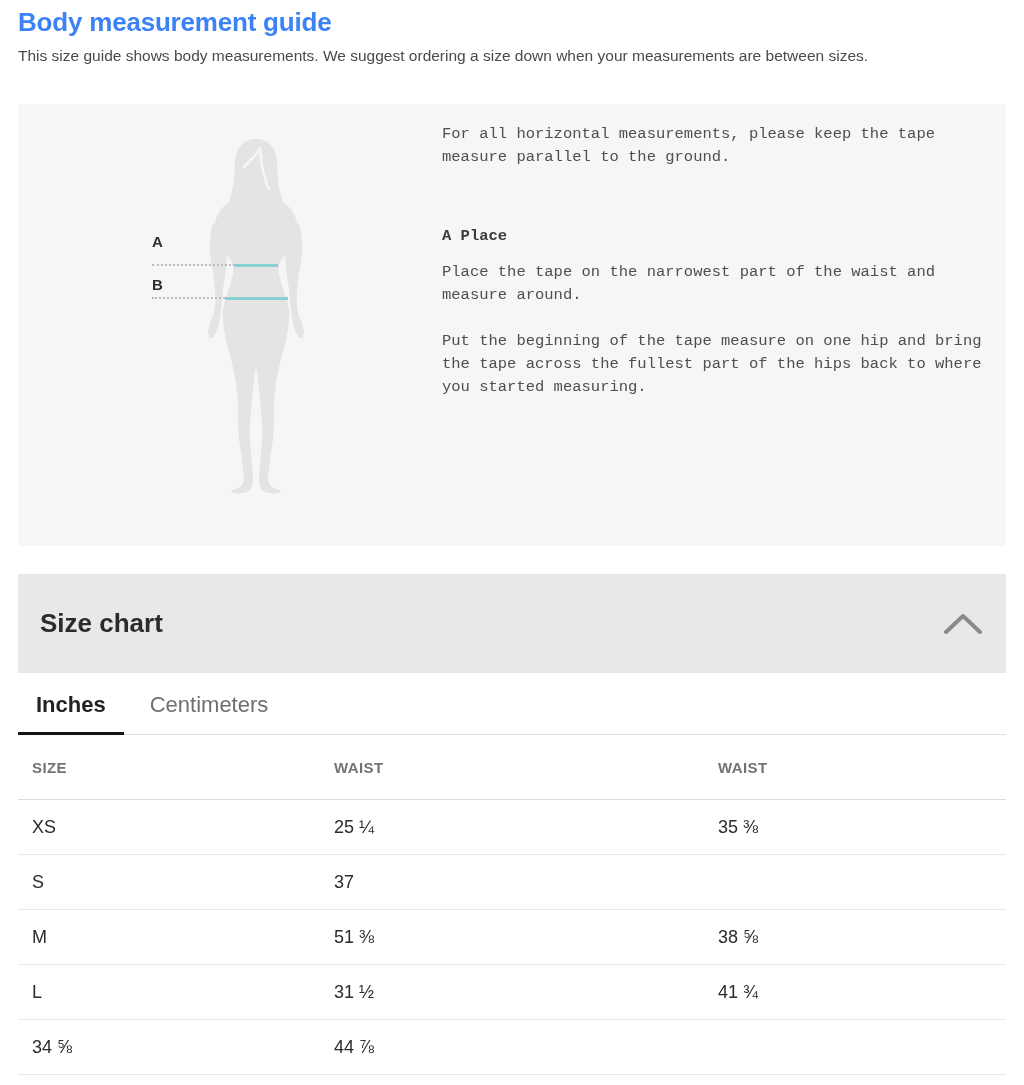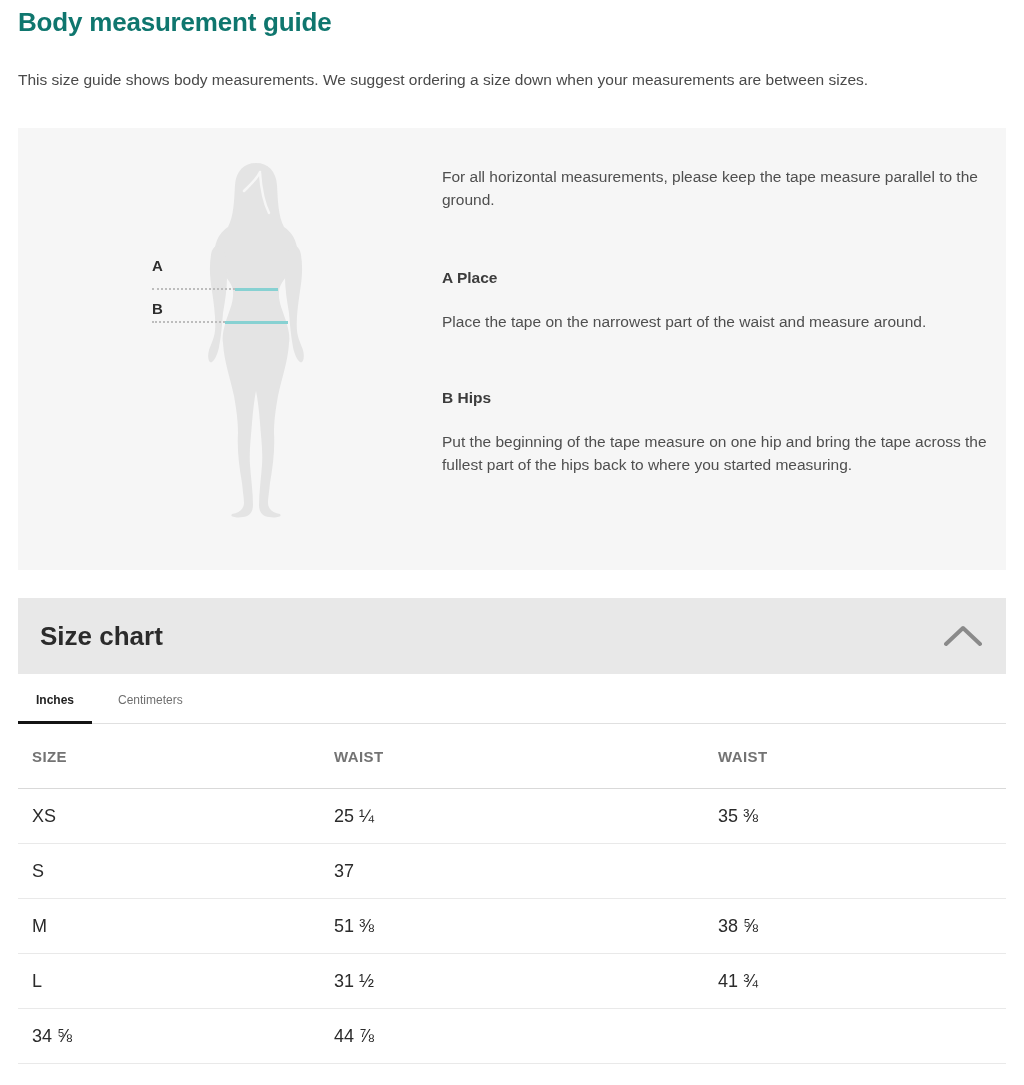--- a/index.html
+++ b/index.html
@@ -7,25 +7,25 @@
   body {
     width: 1024px; height: 1085px; overflow: hidden;
     font-family: "Liberation Sans", "DejaVu Sans", sans-serif;
     color: #2b2b2b;
   }
   .container { padding: 0 18px; }
 
   
   .page-title {
     padding-top: 7px;
-    font-size: 26px; font-weight: bold; color: #0f766e;
+    font-size: 26px; font-weight: bold; color: #3b82f6;
     letter-spacing: -0.2px;
   }
   .page-subtitle {
-    margin-top: 31px;
+    margin-top: 7px;
     font-size: 15.5px; color: #4a4a4a; line-height: 22px;
   }
 
   
   .guide-panel {
     position: relative;
     margin-top: 37px;
     height: 442px;
     background: #f6f6f6;
   }
@@ -41,54 +41,54 @@
   .measure-line { position: absolute; left: 134px; display: flex; align-items: center; height: 4px; }
   .measure-line-a { top: 159px; }
   .measure-line-b { top: 192px; }
   .dotted-seg { border-top: 2px dotted #bdbdbd; height: 0; }
   .solid-seg  { height: 3px; background: #87d1d2; }
   .measure-line-a .dotted-seg { width: 83px; }
   .measure-line-a .solid-seg  { width: 43px; }
   .measure-line-b .dotted-seg { width: 73px; }
   .measure-line-b .solid-seg  { width: 63px; }
 
-  .guide-text { position: absolute; left: 424px; top: 37px; width: 545px; }
+  .guide-text { position: absolute; left: 424px; top: 19px; width: 545px; font-family: Liberation Mono, monospace; }
   .guide-text p {
     font-size: 15.5px; line-height: 23px; color: #4f4f4f;
   }
   .guide-text h3 {
     font-size: 15.5px; font-weight: bold; color: #3c3c3c;
   }
   .guide-heading-a { margin-top: 58px; }
-  .guide-body-a   { margin-top: 23px; }
+  .guide-body-a   { margin-top: 16px; }
   .guide-heading-b { margin-top: 56px; }
   .guide-body-b   { margin-top: 23px; }
 
   
   .sizechart-bar {
     margin-top: 28px;
-    height: 76px;
+    height: 99px;
     background: #e8e8e8;
     display: flex; align-items: center; justify-content: space-between;
     padding: 0 20px 0 22px;
     cursor: pointer;
   }
   .sizechart-title { font-size: 26px; font-weight: bold; color: #2b2b2b; }
   .chevron-btn { background: none; border: none; padding: 4px; cursor: pointer; display: flex; }
 
   
   .tabs {
     display: flex;
     padding-top: 19px;
     border-bottom: 1px solid #e0e0e0;
   }
   .tab {
     background: none; border: none; cursor: pointer;
     font-family: inherit;
-    font-size: 12px; color: #6f6f6f;
+    font-size: 22px; color: #6f6f6f;
     padding: 0 18px 14px 18px;
     margin-right: 8px;
     border-bottom: 3px solid transparent;
     margin-bottom: -1px;
   }
   .tab.active {
     color: #222222; font-weight: bold;
     border-bottom-color: #141414;
   }
 
@@ -165,21 +165,20 @@
     <span class="marker-label marker-b-label">B</span>
     <div class="measure-line measure-line-b">
       <span class="dotted-seg"></span>
       <span class="solid-seg"></span>
     </div>
 
     <div class="guide-text">
       <p>For all horizontal measurements, please keep the tape measure parallel to the ground.</p>
       <h3 class="guide-heading-a">A Place</h3>
       <p class="guide-body-a">Place the tape on the narrowest part of the waist and measure around.</p>
-      <h3 class="guide-heading-b">B Hips</h3>
       <p class="guide-body-b">Put the beginning of the tape measure on one hip and bring the tape across the fullest part of the hips back to where you started measuring.</p>
     </div>
   </div>
 
   <div class="sizechart-bar">
     <span class="sizechart-title">Size chart</span>
     <button class="chevron-btn" aria-label="Collapse size chart">
       <svg width="38" height="22" viewBox="0 0 38 22">
         <polyline points="2,19 19,3 36,19" fill="none" stroke="#8a8a8a" stroke-width="4" stroke-linecap="round" stroke-linejoin="round"></polyline>
       </svg>

